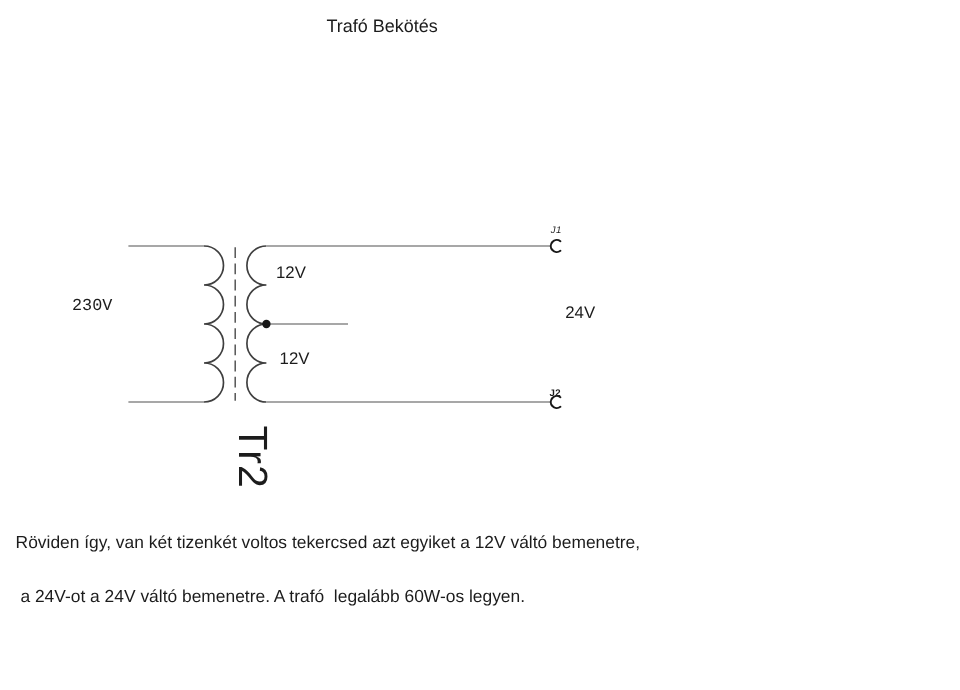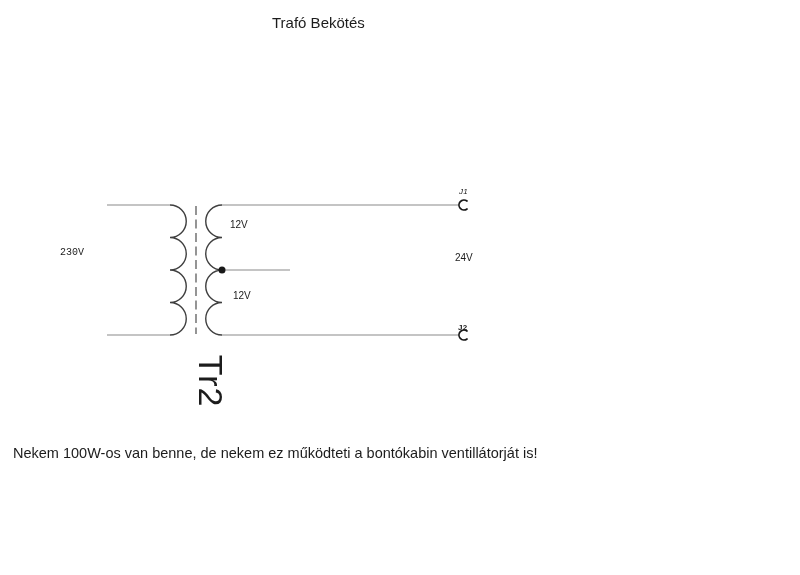--- a/index.html
+++ b/index.html
@@ -8,25 +8,25 @@
     width: 800px;
     height: 575px;
     background: #ffffff;
     font-family: "Liberation Sans", sans-serif;
     color: #1c1c1c;
     overflow: hidden;
   }
   .abs { position: absolute; }
   svg.schematic { position: absolute; left: 0; top: 0; }
   .page-title { left: 272px; top: 14px; font-size: 15px; }
-  .vlabel { font-size: 10px; }
+  .vlabel { font-size: 14px; }
   .lbl-230v { left: 60px;  top: 247px; font-family: Liberation Mono, monospace; }
   .lbl-12v-top { left: 230px; top: 219px; }
   .lbl-12v-bottom { left: 233px; top: 290px; }
-  .lbl-24v { left: 455px; top: 252px; }
+  .lbl-24v { left: 471px; top: 252px; }
   .jlabel { font-size: 8px; letter-spacing: 0.3px; }
   .lbl-j1 { left: 459px; top: 187px; font-style: italic; }
   .lbl-j2 { left: 458px; top: 323px; font-weight: bold; }
   .lbl-tr2 {
     left: 210px; top: 381px;
     transform: translate(-50%, -50%) rotate(90deg);
     font-size: 34px;
     letter-spacing: 1px;
     white-space: nowrap;
   }
@@ -73,16 +73,17 @@
 
   <div class="abs vlabel lbl-24v">24V</div>
 
   <div class="abs jlabel lbl-j1">J1</div>
 
   <div class="abs jlabel lbl-j2">J2</div>
 
   <div class="abs lbl-tr2">Tr2</div>
 
   <div class="abs notes">
-    <div>Nekem 100W-os van benne, de nekem ez működteti a bontókabin ventillátorját is!</div>
+    <div>Röviden így, van két tizenkét voltos tekercsed azt egyiket a 12V váltó bemenetre,</div>
+    <div> a 24V-ot a 24V váltó bemenetre. A trafó  legalább 60W-os legyen.</div>
   </div>
 
 </div>
 
 </body></html>

